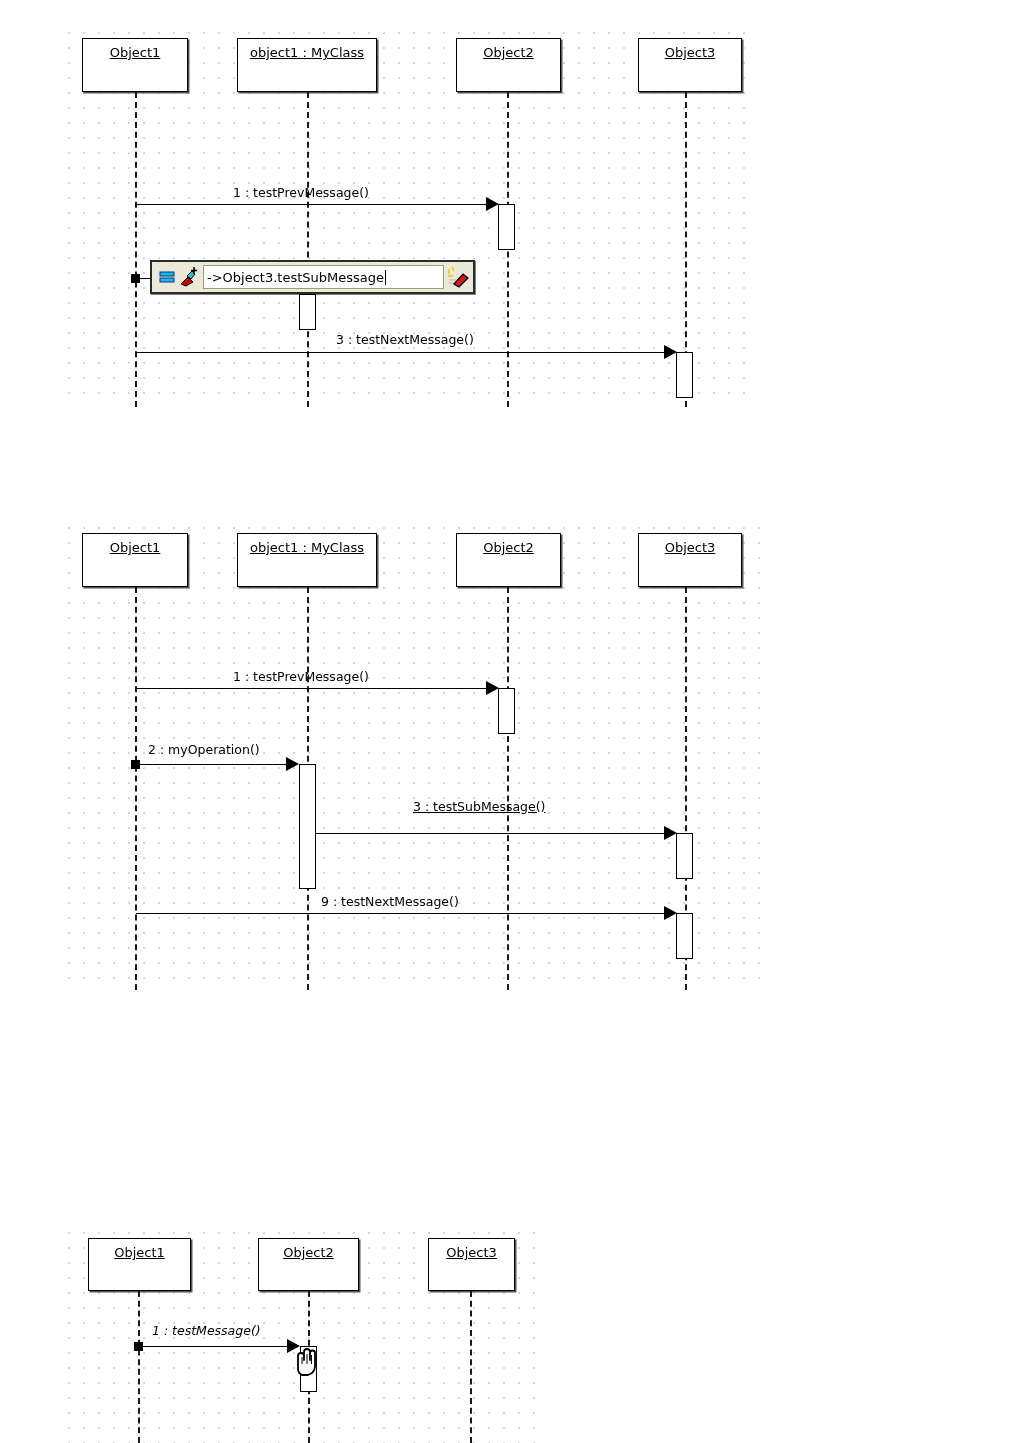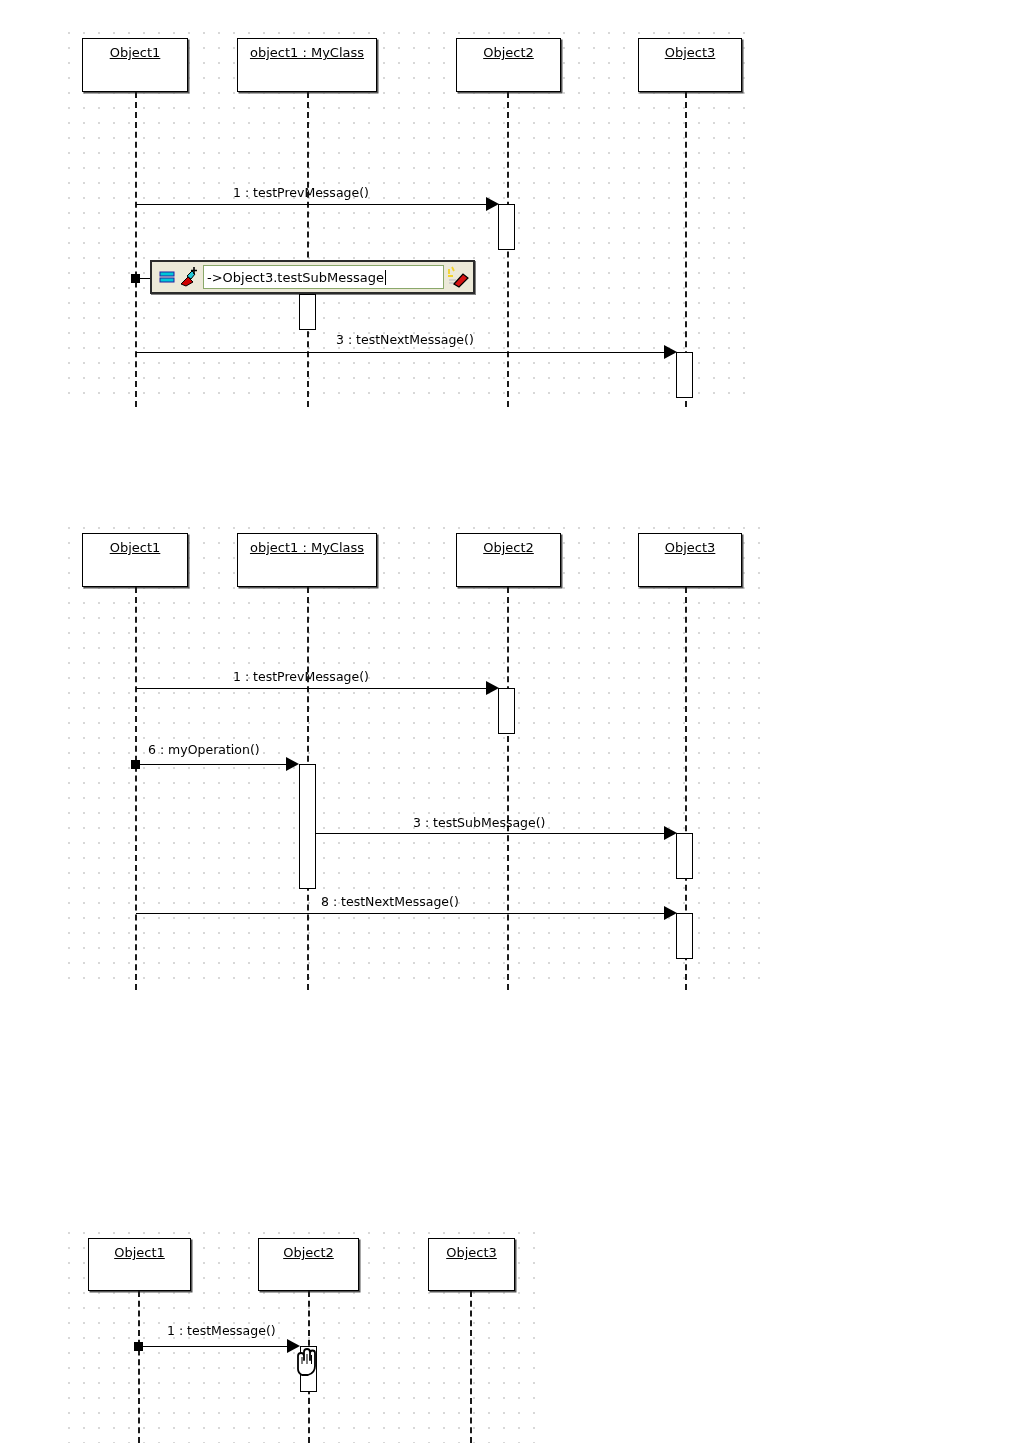--- a/index.html
+++ b/index.html
@@ -219,32 +219,32 @@
   <div class="lifeline" style="left:67px; top:60px; height:403px;"></div>
   <div class="lifeline" style="left:239px; top:60px; height:403px;"></div>
   <div class="lifeline" style="left:439px; top:60px; height:403px;"></div>
   <div class="lifeline" style="left:617px; top:60px; height:403px;"></div>
 
   <div class="msg-label" style="left:165px; top:142px;">1 : testPrevMessage()</div>
   <div class="msg-line" style="left:68px; top:161px; width:354px;"></div>
   <div class="msg-arrow" style="left:418px; top:154px;"></div>
   <div class="activation" style="left:430px; top:161px; width:17px; height:46px;"></div>
 
-  <div class="msg-label" style="left:80px; top:215px;">6 : myOperation()</div>
+  <div class="msg-label" style="left:80px; top:215px;">2 : myOperation()</div>
   <div class="msg-origin" style="left:63px; top:233px;"></div>
   <div class="msg-line" style="left:68px; top:237px; width:154px;"></div>
   <div class="msg-arrow" style="left:218px; top:230px;"></div>
   <div class="activation" style="left:231px; top:237px; width:17px; height:125px;"></div>
 
-  <div class="msg-label" style="left:345px; top:288px;">3 : testSubMessage()</div>
+  <div class="msg-label" style="left:345px; top:272px;text-decoration:underline;">3 : testSubMessage()</div>
   <div class="msg-line" style="left:247px; top:306px; width:354px;"></div>
   <div class="msg-arrow" style="left:596px; top:299px;"></div>
   <div class="activation" style="left:608px; top:306px; width:17px; height:46px;"></div>
 
-  <div class="msg-label" style="left:253px; top:367px;">8 : testNextMessage()</div>
+  <div class="msg-label" style="left:253px; top:367px;">9 : testNextMessage()</div>
   <div class="msg-line" style="left:68px; top:386px; width:533px;"></div>
   <div class="msg-arrow" style="left:596px; top:379px;"></div>
   <div class="activation" style="left:608px; top:386px; width:17px; height:46px;"></div>
 </div>
 
 <div class="diagram" style="left:68px; top:1232px; width:480px; height:211px;">
 
   <div class="obj-box" style="left:20px; top:6px; width:103px; height:53px;">
     <span class="obj-label">Object1</span>
   </div>
@@ -252,21 +252,21 @@
     <span class="obj-label">Object2</span>
   </div>
   <div class="obj-box" style="left:360px; top:6px; width:87px; height:53px;">
     <span class="obj-label">Object3</span>
   </div>
 
   <div class="lifeline" style="left:70px; top:59px; height:152px;"></div>
   <div class="lifeline" style="left:240px; top:59px; height:152px;"></div>
   <div class="lifeline" style="left:402px; top:59px; height:152px;"></div>
 
-  <div class="msg-label" style="left:99px; top:91px;">1 : testMessage()</div>
+  <div class="msg-label" style="left:84px; top:91px;font-style:italic;">1 : testMessage()</div>
   <div class="msg-origin" style="left:66px; top:110px;"></div>
   <div class="msg-line" style="left:71px; top:114px; width:152px;"></div>
   <div class="msg-arrow" style="left:219px; top:107px;"></div>
   <div class="activation" style="left:232px; top:114px; width:17px; height:46px;"></div>
 
   <div class="hand-cursor" style="left:225px; top:114px;">
     <svg width="26" height="32" viewBox="0 0 26 32">
       <path d="M5 19 L5 10 Q5 7 8 7 Q11 7 11 10 L11 14 L11 6 Q11 3 14 3 Q17 3 17 6
                L17 14 L17 7 Q17 4.5 19.5 4.5 Q22 4.5 22 7 L22 20
                Q22 27 15 29 L9 29 Q5 27 5 23 Z" fill="#ffffff" stroke="#000000" stroke-width="1.8" stroke-linejoin="round"></path>

